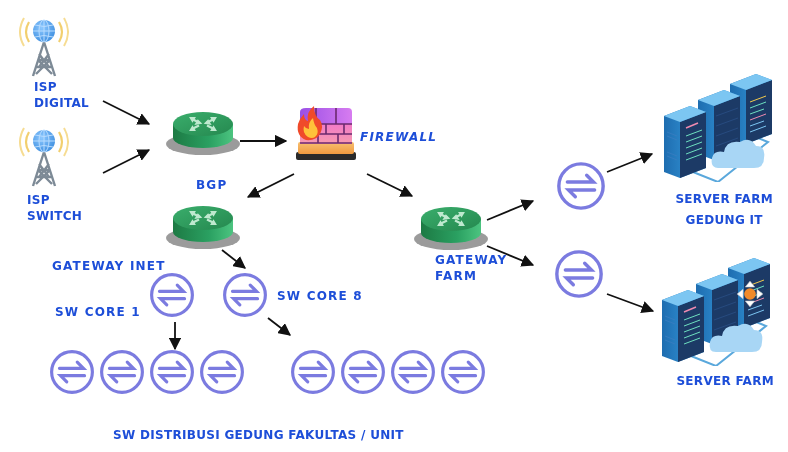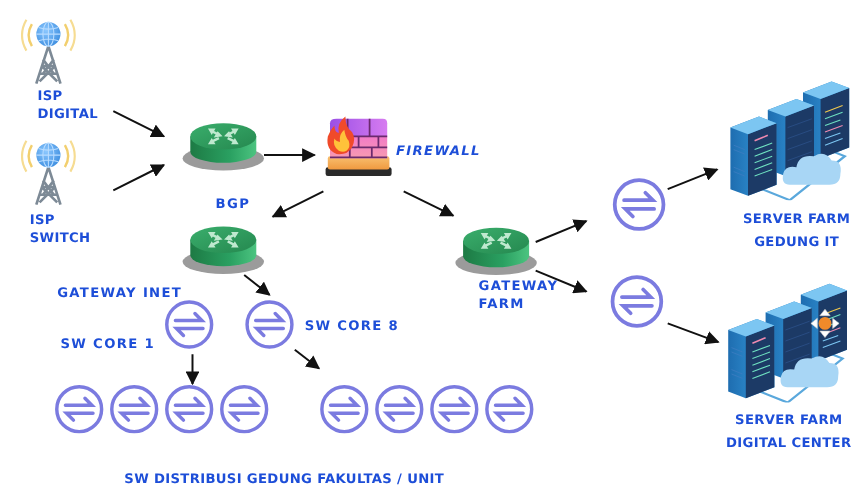--- a/index.html
+++ b/index.html
@@ -211,15 +211,14 @@
 <div class="lbl wide" style="left:435px;top:252px;">
   <div>GATEWAY</div>
   <div>FARM</div>
 </div>
 <div class="lbl right" style="right:15px;top:189px;line-height:21px;">
   <div>SERVER FARM</div>
   <div>GEDUNG IT</div>
 </div>
 <div class="lbl right" style="right:14px;top:371px;line-height:21px;">
   <div>SERVER FARM</div>
-  <div>DIGITAL CENTER</div>
 </div>
 <div class="lbl" style="left:113px;top:427px;">SW DISTRIBUSI GEDUNG FAKULTAS / UNIT</div>
 
 </body></html>

